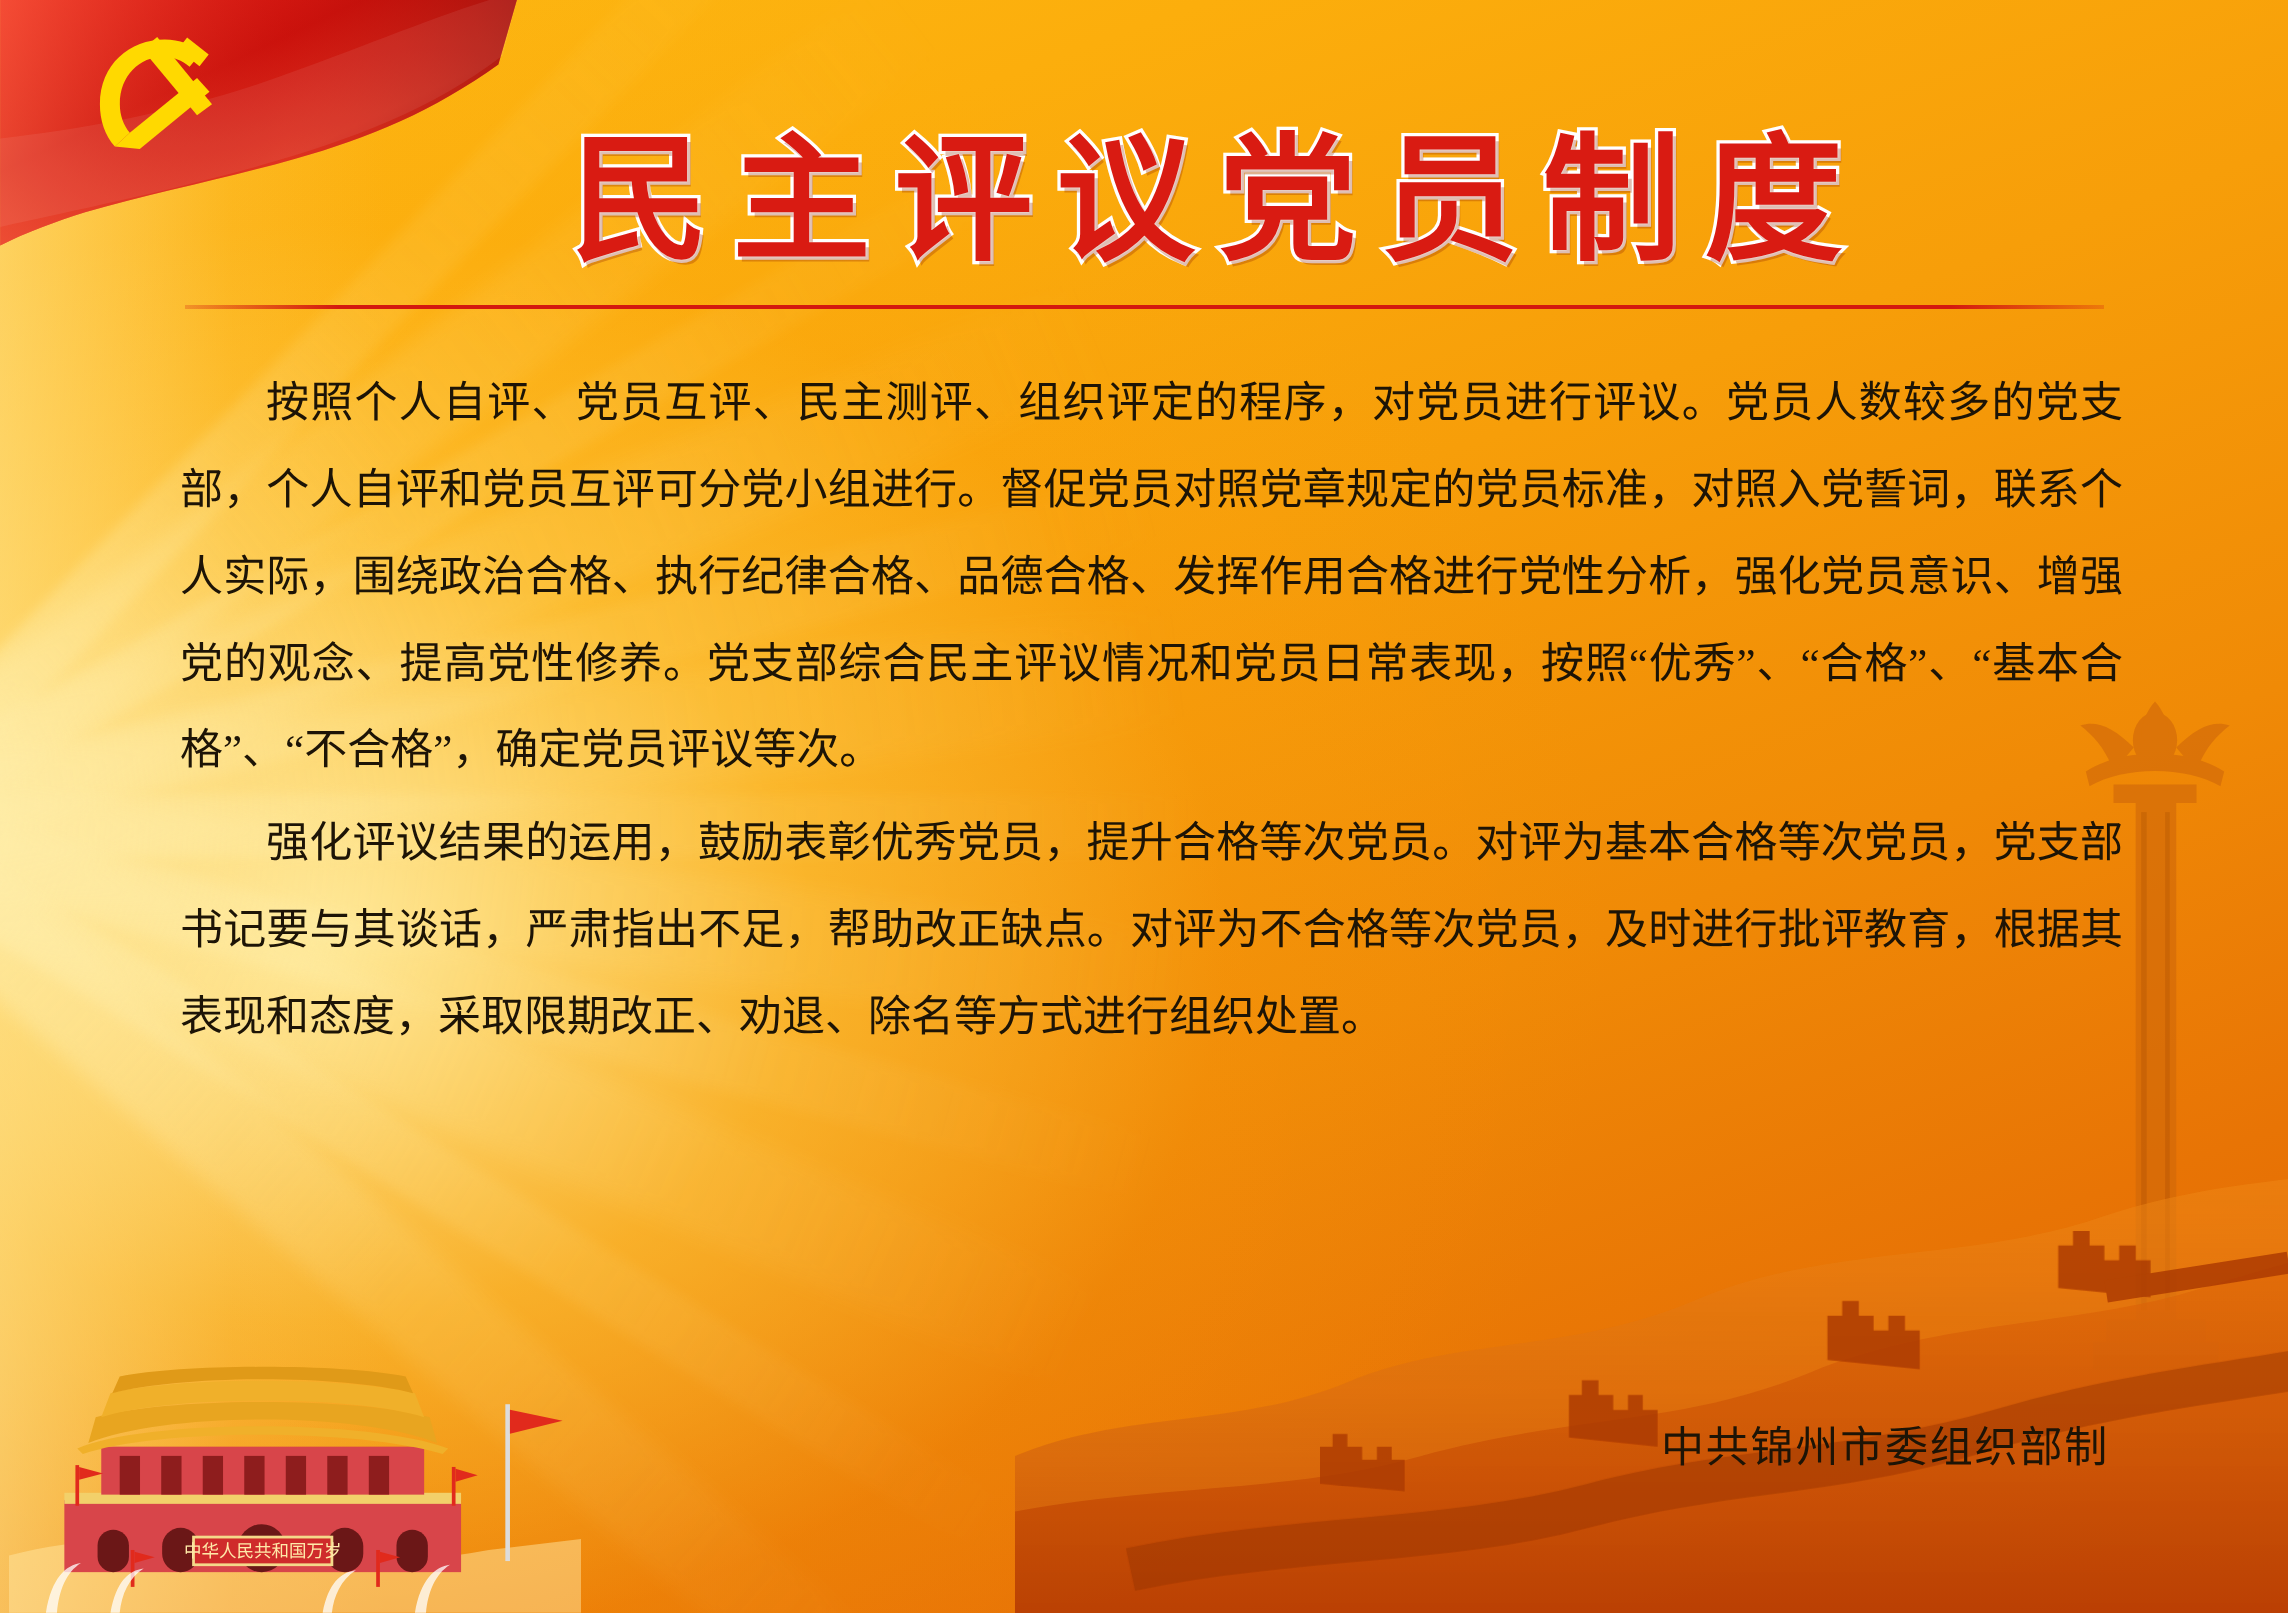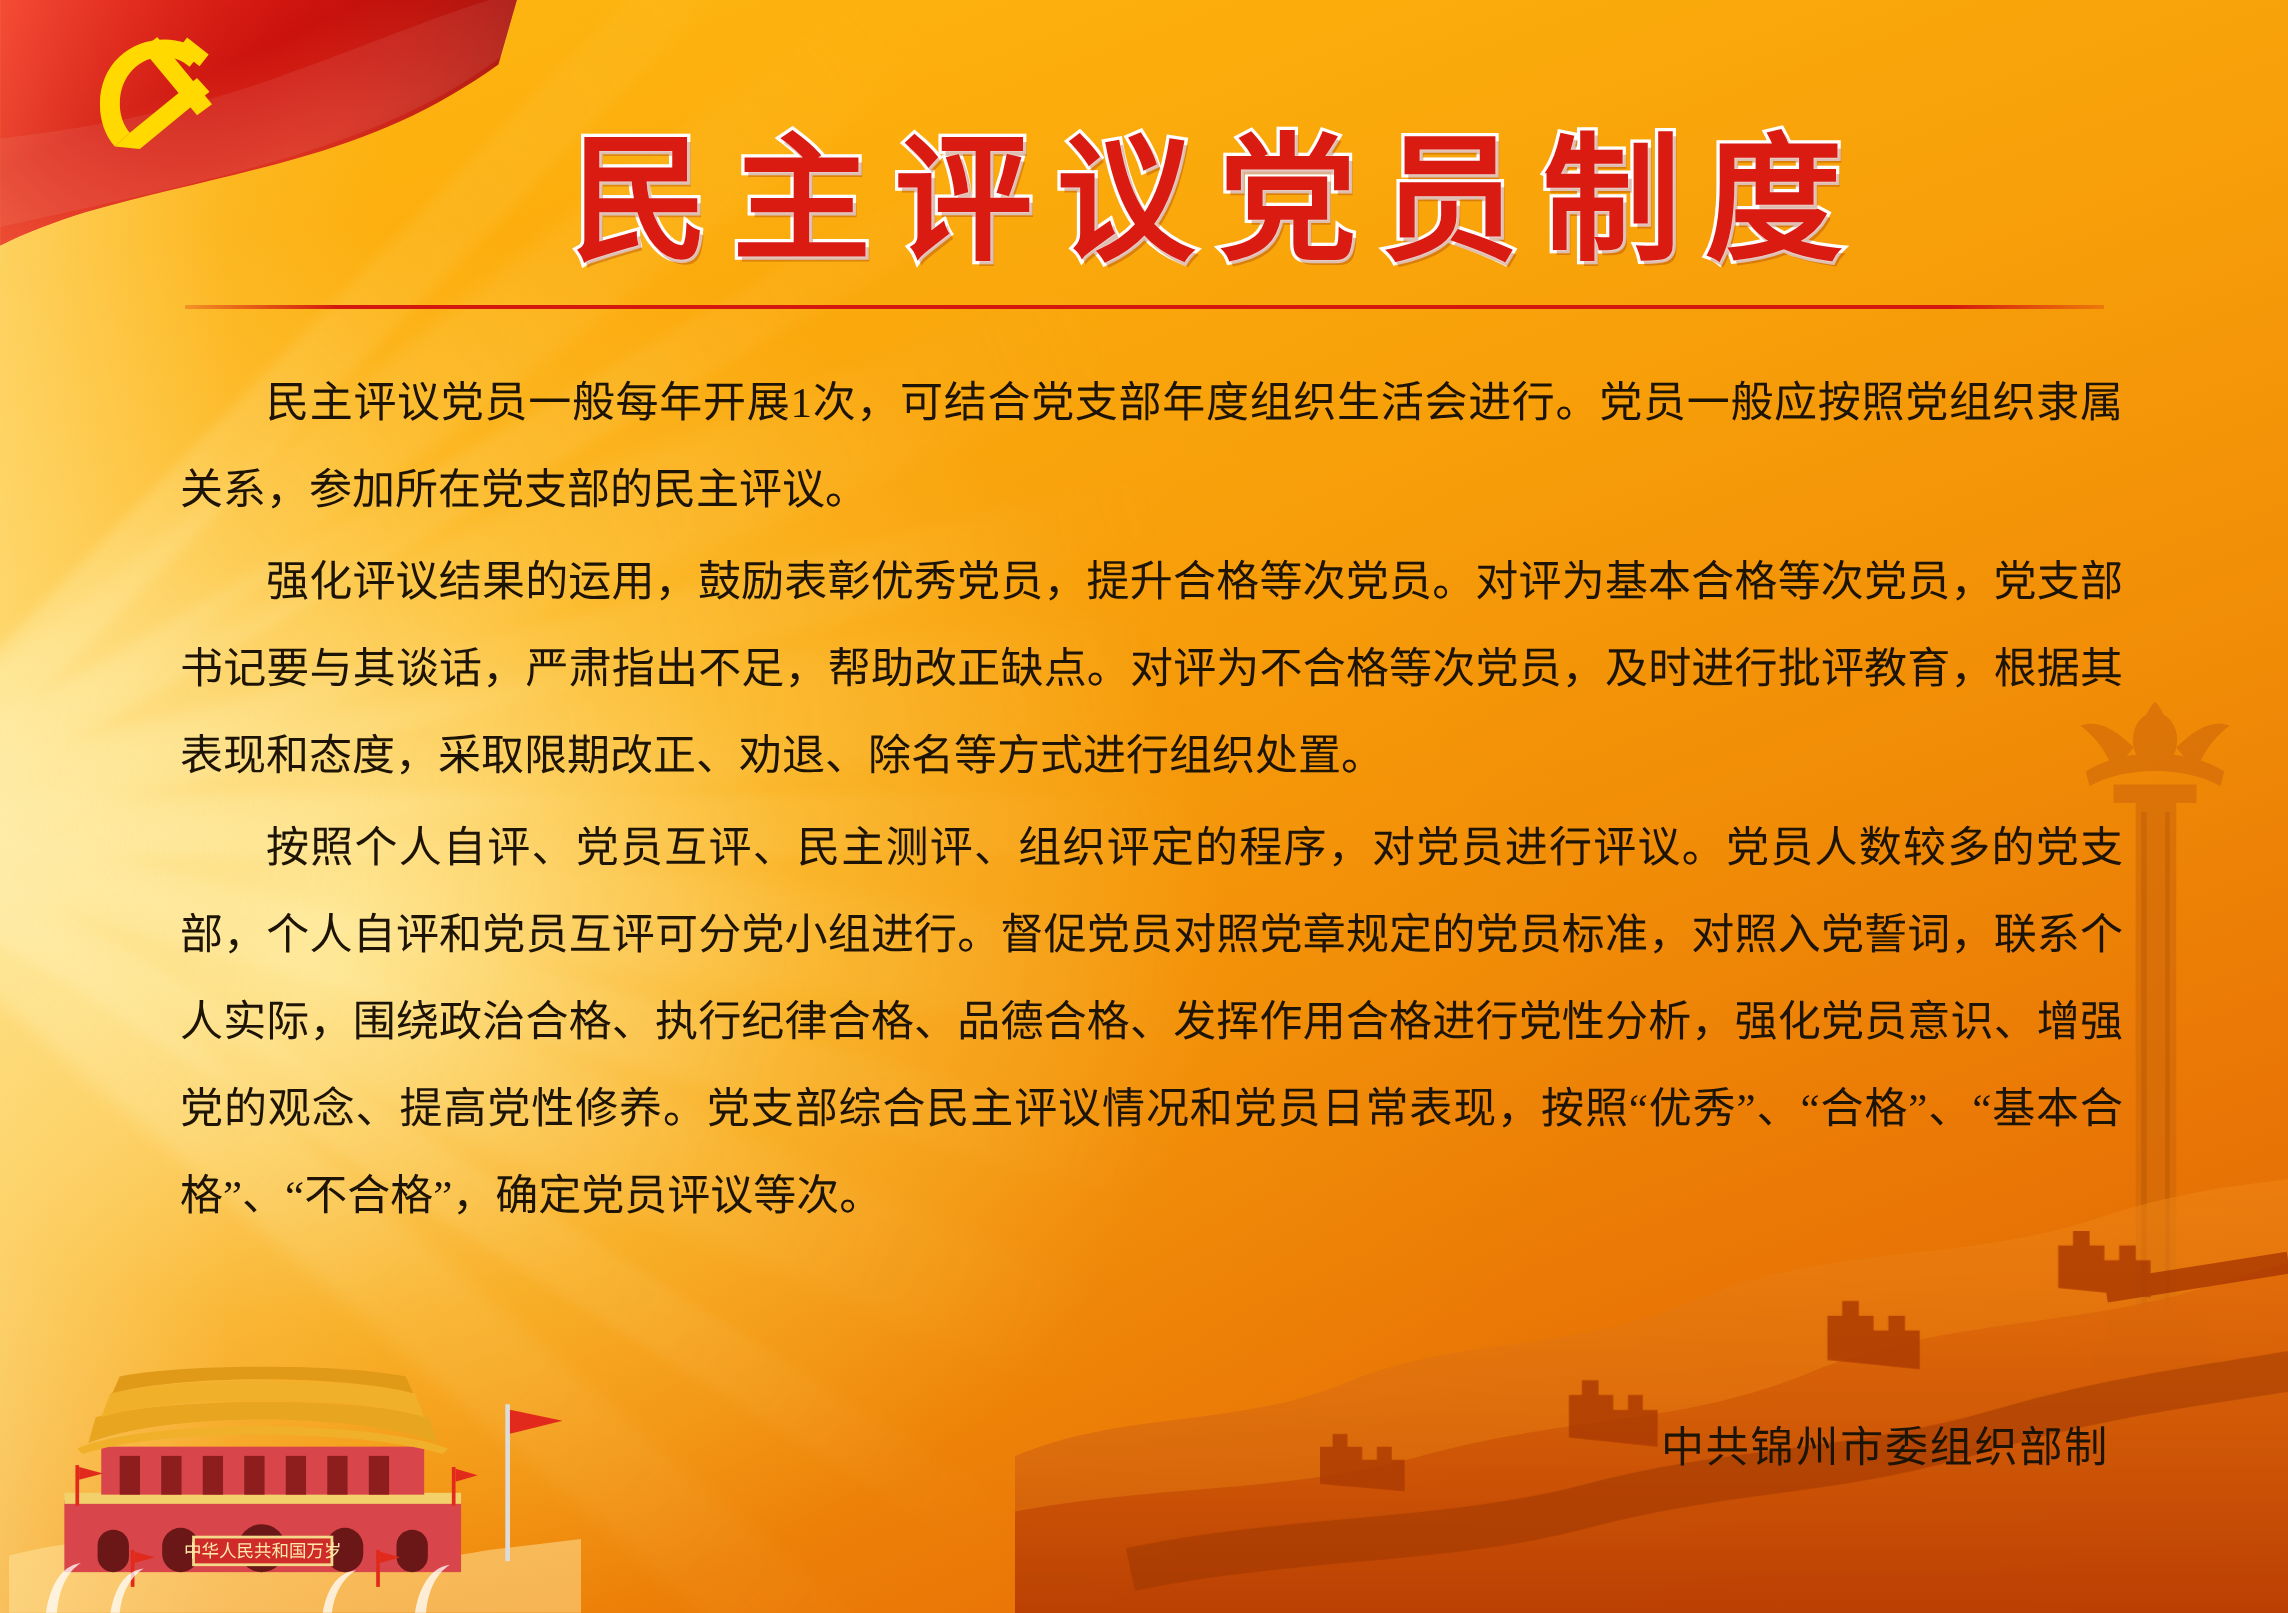--- a/index.html
+++ b/index.html
@@ -291,21 +291,20 @@
       </g>
     </g>
   </svg>
 
   <div class="title-wrap">
     <div class="title">民主评议党员制度</div>
   </div>
   <div class="title-rule"></div>
 
   <div class="body-copy">
-    <p>民主评议党员一般每年开展1次，可结合党支部年度组织生活会进行。党员一般应按照党组织隶属关系，参加所在党支部的民主评议。</p>
+    <p>按照个人自评、党员互评、民主测评、组织评定的程序，对党员进行评议。党员人数较多的党支部，个人自评和党员互评可分党小组进行。督促党员对照党章规定的党员标准，对照入党誓词，联系个人实际，围绕政治合格、执行纪律合格、品德合格、发挥作用合格进行党性分析，强化党员意识、增强党的观念、提高党性修养。党支部综合民主评议情况和党员日常表现，按照“优秀”、“合格”、“基本合格”、“不合格”，确定党员评议等次。</p>
     <p>强化评议结果的运用，鼓励表彰优秀党员，提升合格等次党员。对评为基本合格等次党员，党支部书记要与其谈话，严肃指出不足，帮助改正缺点。对评为不合格等次党员，及时进行批评教育，根据其表现和态度，采取限期改正、劝退、除名等方式进行组织处置。</p>
-    <p>按照个人自评、党员互评、民主测评、组织评定的程序，对党员进行评议。党员人数较多的党支部，个人自评和党员互评可分党小组进行。督促党员对照党章规定的党员标准，对照入党誓词，联系个人实际，围绕政治合格、执行纪律合格、品德合格、发挥作用合格进行党性分析，强化党员意识、增强党的观念、提高党性修养。党支部综合民主评议情况和党员日常表现，按照“优秀”、“合格”、“基本合格”、“不合格”，确定党员评议等次。</p>
   </div>
 
   <div class="signature">中共锦州市委组织部制</div>
 
 </div>
 
 
 </body></html>

